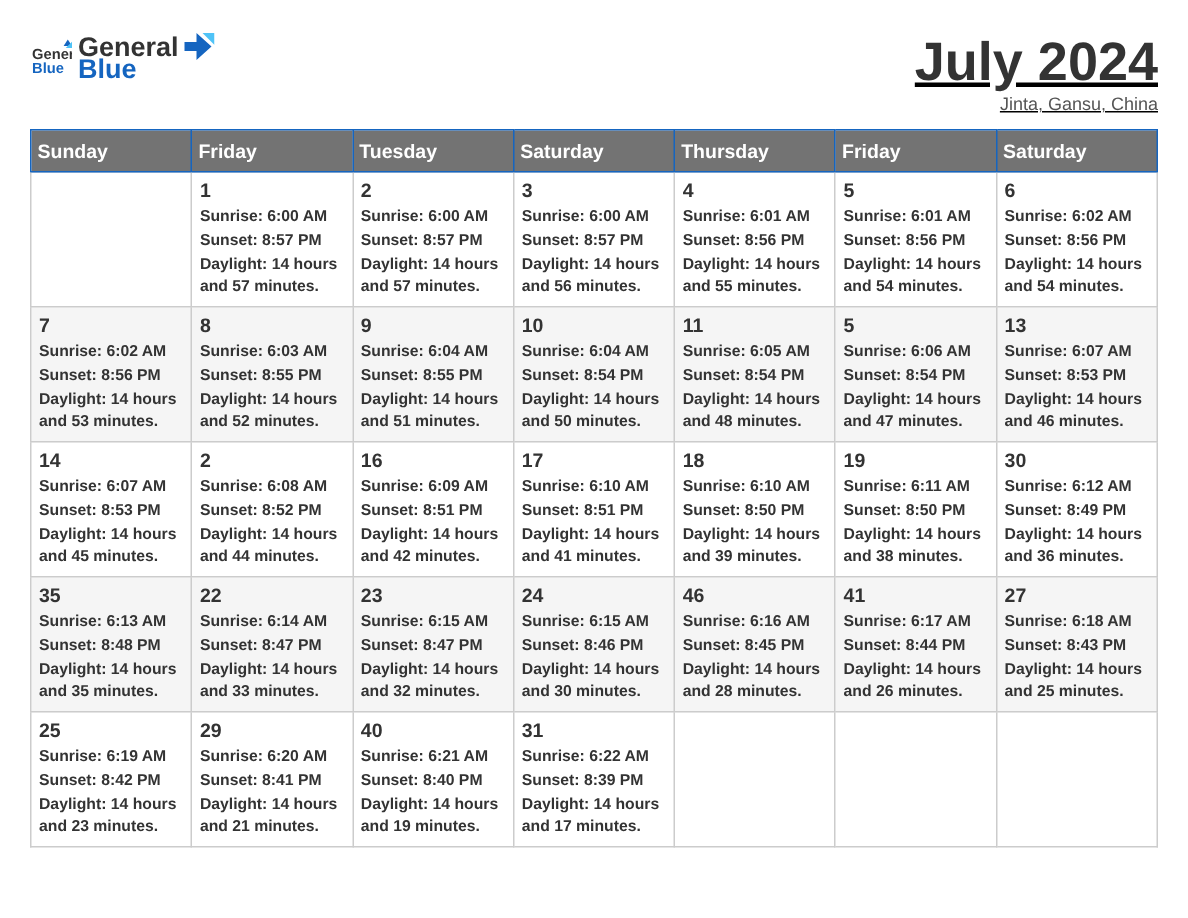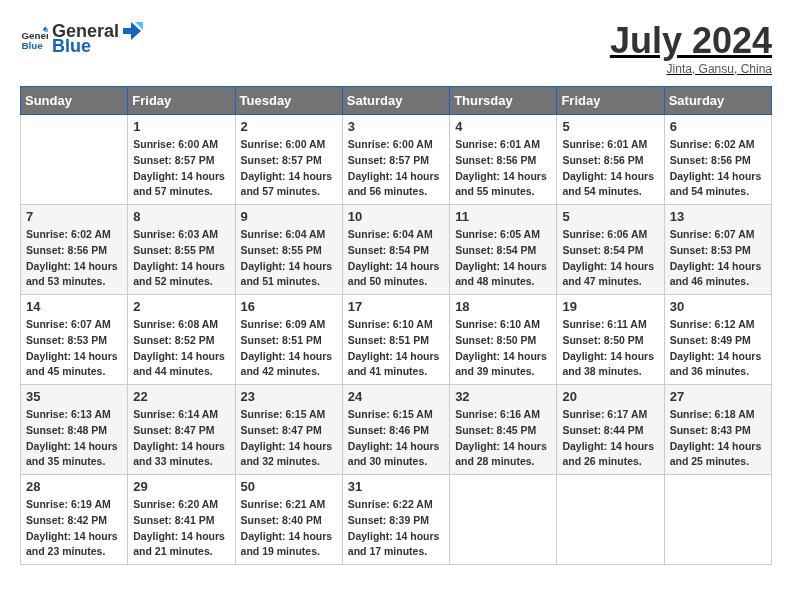--- a/index.html
+++ b/index.html
@@ -221,43 +221,43 @@
         </td>
         <td>
           <span class="day-num">23</span>
           <div class="day-info">Sunrise: 6:15 AM<br>Sunset: 8:47 PM<br>Daylight: 14 hours and 32 minutes.</div>
         </td>
         <td>
           <span class="day-num">24</span>
           <div class="day-info">Sunrise: 6:15 AM<br>Sunset: 8:46 PM<br>Daylight: 14 hours and 30 minutes.</div>
         </td>
         <td>
-          <span class="day-num">32</span>
+          <span class="day-num">46</span>
           <div class="day-info">Sunrise: 6:16 AM<br>Sunset: 8:45 PM<br>Daylight: 14 hours and 28 minutes.</div>
         </td>
         <td>
-          <span class="day-num">20</span>
+          <span class="day-num">41</span>
           <div class="day-info">Sunrise: 6:17 AM<br>Sunset: 8:44 PM<br>Daylight: 14 hours and 26 minutes.</div>
         </td>
         <td>
           <span class="day-num">27</span>
           <div class="day-info">Sunrise: 6:18 AM<br>Sunset: 8:43 PM<br>Daylight: 14 hours and 25 minutes.</div>
         </td>
       </tr>
       <tr>
         <td>
-          <span class="day-num">28</span>
+          <span class="day-num">25</span>
           <div class="day-info">Sunrise: 6:19 AM<br>Sunset: 8:42 PM<br>Daylight: 14 hours and 23 minutes.</div>
         </td>
         <td>
           <span class="day-num">29</span>
           <div class="day-info">Sunrise: 6:20 AM<br>Sunset: 8:41 PM<br>Daylight: 14 hours and 21 minutes.</div>
         </td>
         <td>
-          <span class="day-num">50</span>
+          <span class="day-num">40</span>
           <div class="day-info">Sunrise: 6:21 AM<br>Sunset: 8:40 PM<br>Daylight: 14 hours and 19 minutes.</div>
         </td>
         <td>
           <span class="day-num">31</span>
           <div class="day-info">Sunrise: 6:22 AM<br>Sunset: 8:39 PM<br>Daylight: 14 hours and 17 minutes.</div>
         </td>
         <td class="empty-cell"></td>
         <td class="empty-cell"></td>
         <td class="empty-cell"></td>
       </tr>

